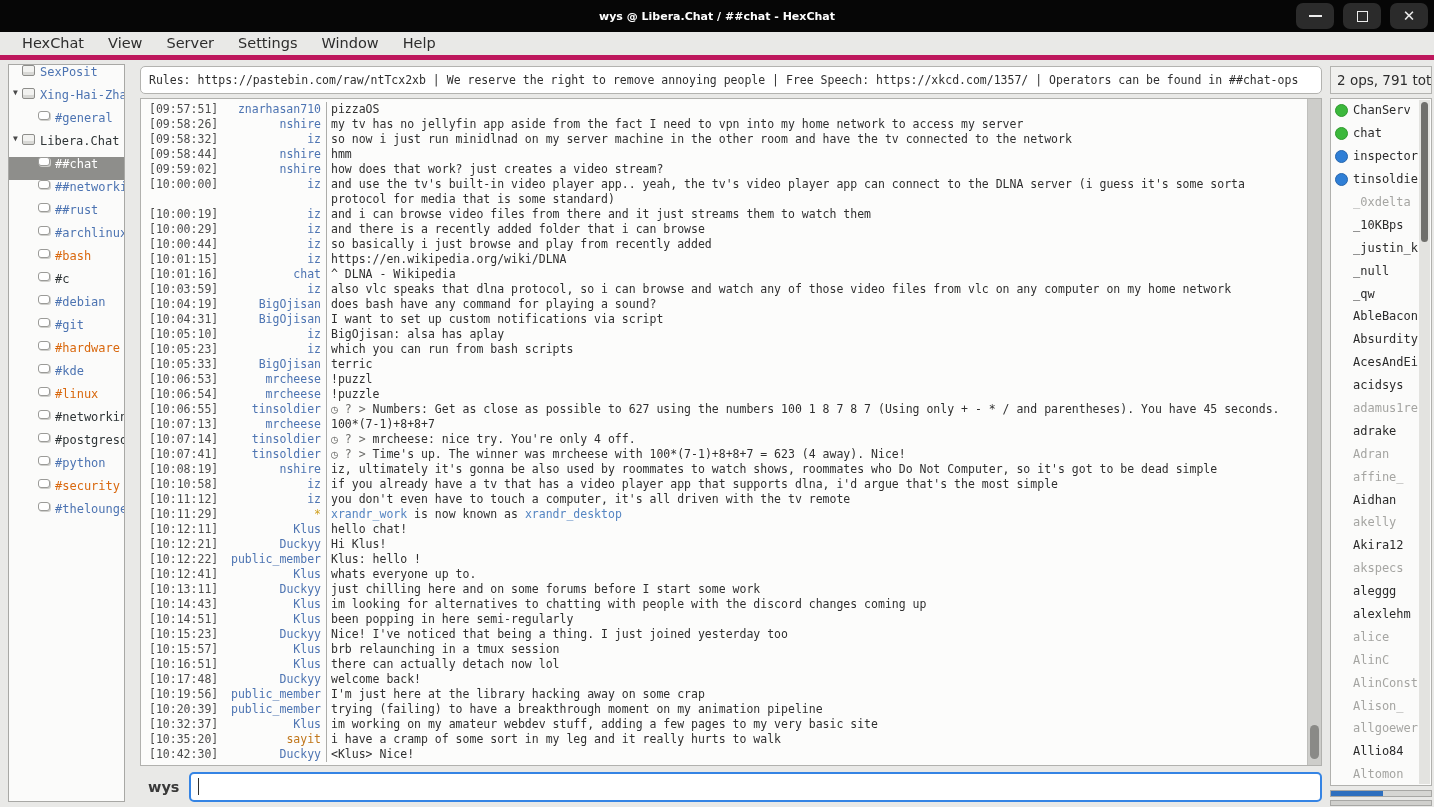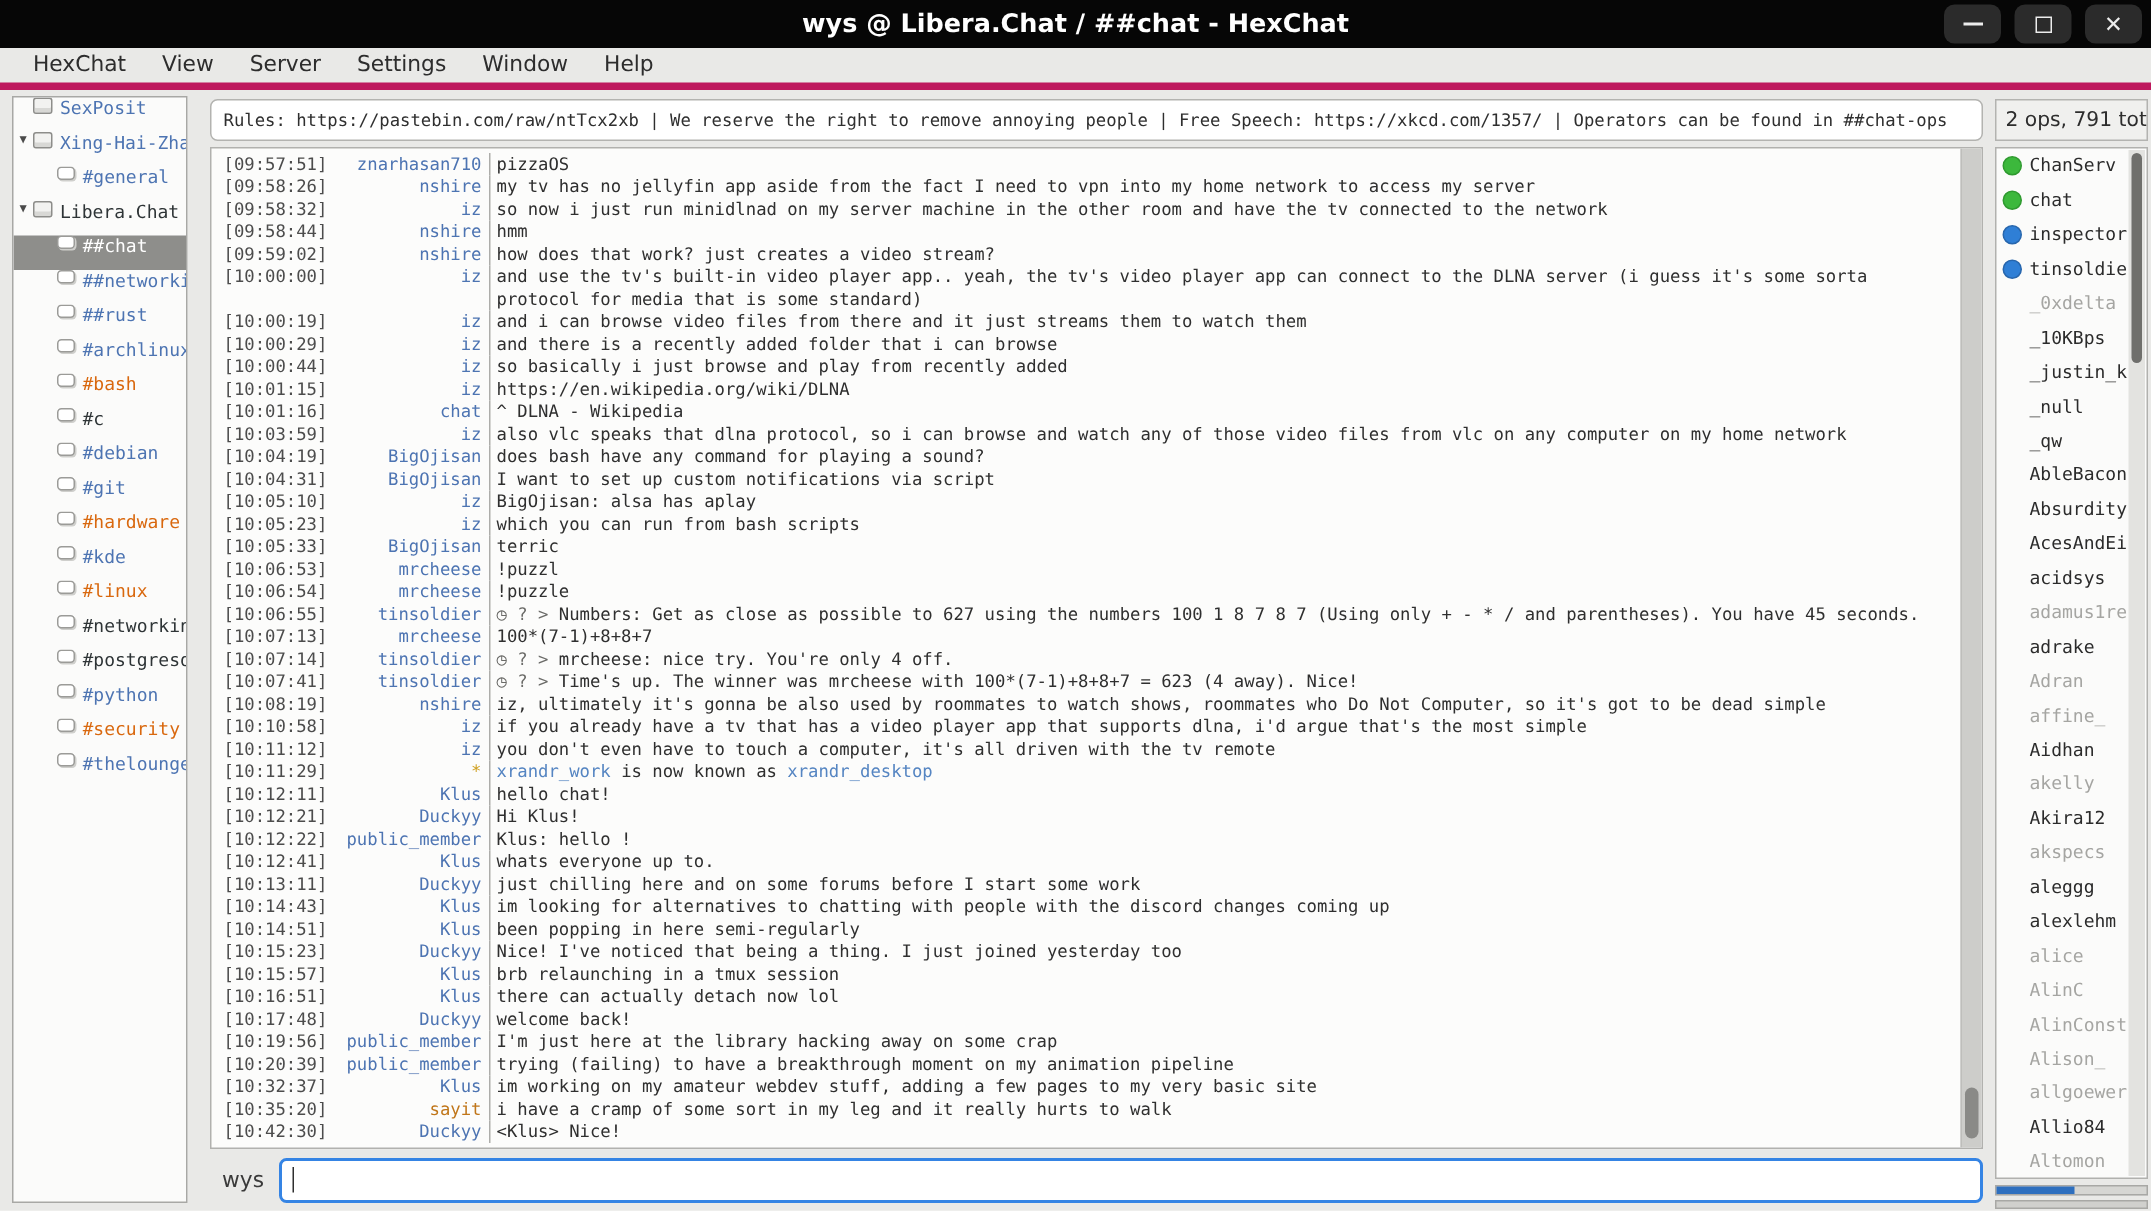--- a/index.html
+++ b/index.html
@@ -2,21 +2,21 @@
 <html><head>
 <meta charset="utf-8">
 <style>
   * { margin:0; padding:0; box-sizing:border-box; }
   html,body { width:1434px; height:807px; overflow:hidden; background:#e9e9e7;
               font-family:"DejaVu Sans", "Liberation Sans", sans-serif; }
 
   
   .titlebar { position:absolute; left:0; top:0; width:1434px; height:32px; background:#060606;
               display:flex; align-items:center; justify-content:center; }
-  .titlebar .title { color:#ffffff; font-size:17px; font-weight:bold; }
+  .titlebar .title { color:#ffffff; font-size:11px; font-weight:bold; }
   .winctrls { position:absolute; right:6px; top:3px; display:flex; gap:9px; }
   .winbtn { width:38px; height:26px; background:#2b2b2b; border-radius:7px;
             display:flex; align-items:center; justify-content:center; color:#ececec; }
   .glyph-min { width:13px; height:2px; background:#ececec; display:block; }
   .glyph-max { width:11px; height:11px; border:1.5px solid #ececec; display:block; }
   .glyph-close { font-size:15px; line-height:1; }
 
   
   .menubar { position:absolute; left:0; top:32px; width:1434px; height:28px; background:#e9e9e7;
              display:flex; align-items:center; padding-left:10px; border-bottom:5px solid #be185d;}
@@ -57,21 +57,21 @@
   .nick-gold { color:#cf9f1d; }
   .seg-link { color:#5585c2; }
   .seg-bot { color:#6b6b68; }
 
   .chat-scroll { position:absolute; right:0; top:0; bottom:0; width:14px; background:#cdcdca;
                  border-left:1px solid #bebebb; }
   .chat-scroll .thumb { position:absolute; left:2px; right:2px; bottom:6px; height:34px;
                         background:#8a8a87; border-radius:5px; }
 
   .inputrow { position:absolute; left:140px; top:770px; width:1182px; height:33px;
-              display:flex; align-items:center; }
+              display:flex; align-items:center;font-weight:bold; }
   .nicklabel { font-size:14.5px; color:#3a3a3a; padding:0 10px 0 8px; }
   .inputbox { flex:1; height:30px; background:#ffffff; border:2px solid #3584e4; border-radius:5px;
               display:flex; align-items:center; padding-left:7px; }
   .caret { width:1px; height:17px; background:#2f2f2f; }
 
   
   .ops-header { position:absolute; left:1330px; top:66px; width:102px; height:28px; background:#f0f0ee;
                 border:1px solid #b3b3b0; display:flex; align-items:center; padding-left:6px;
                 font-size:13.5px; color:#2d2d2d; white-space:nowrap; overflow:hidden; }
   .userlist { position:absolute; left:1330px; top:98px; width:102px; height:688px; background:#fbfbfa;

